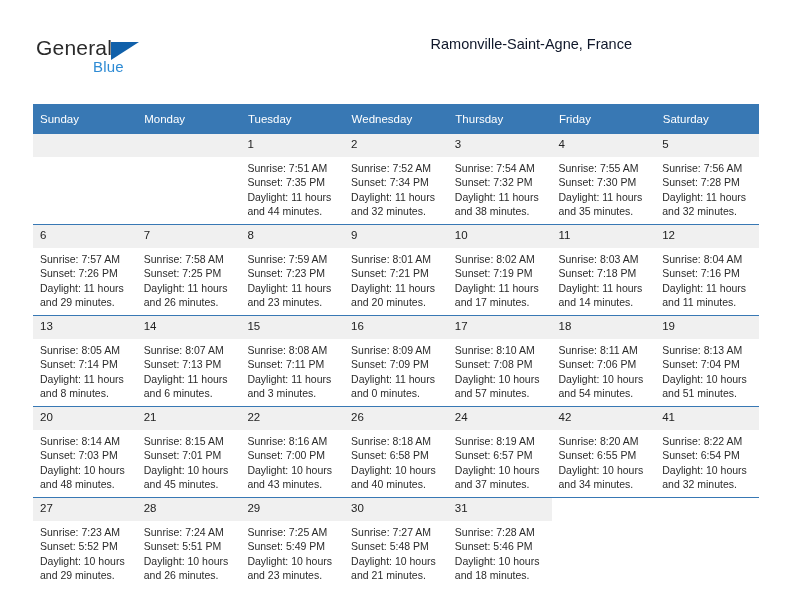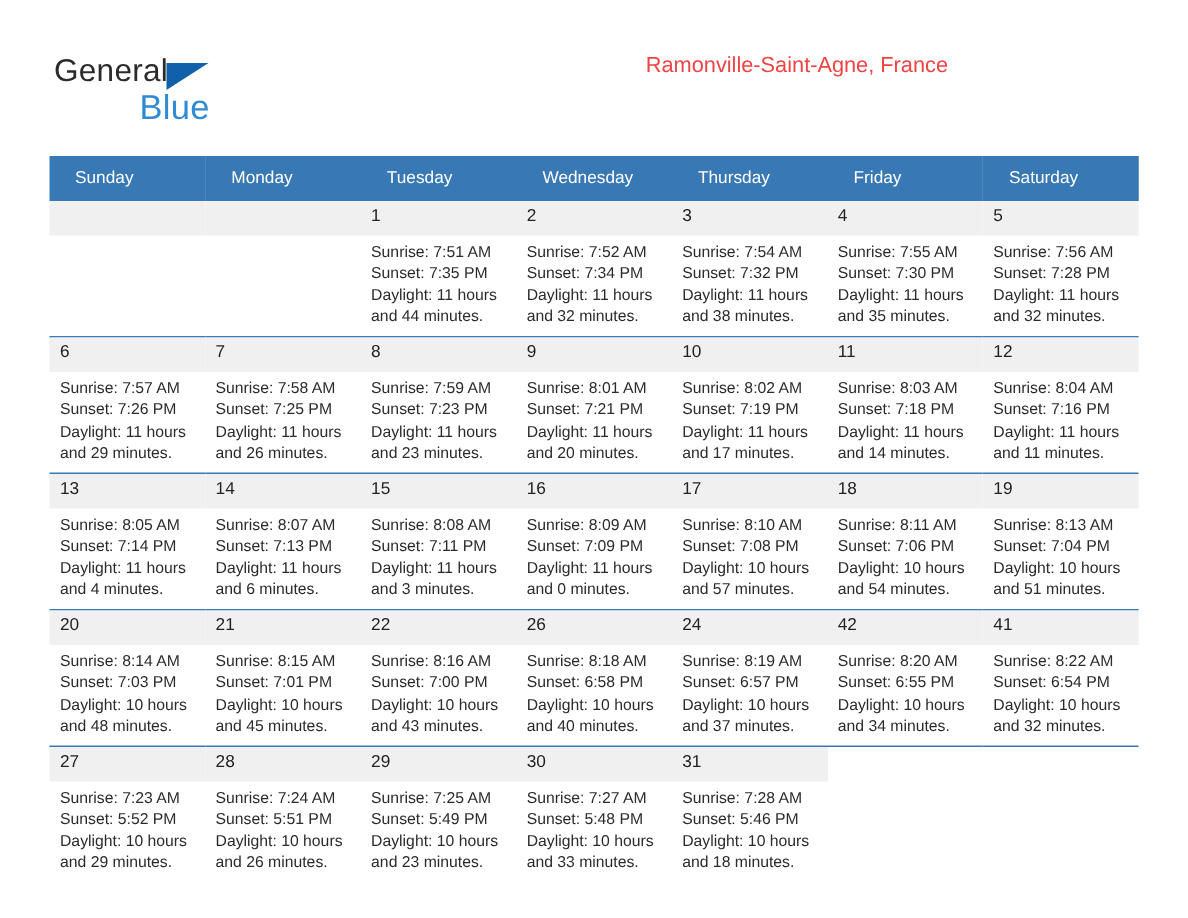--- a/index.html
+++ b/index.html
@@ -51,41 +51,41 @@
     top: 6px;
     width: 0;
     height: 0;
     border-left: 28px solid #1060aa;
     border-bottom: 18px solid transparent;
   }
   .logo-blue {
     position: absolute;
     left: 57px;
     top: 22px;
-    font-size: 23px;
+    font-size: 15px;
     letter-spacing: 0.2px;
     color: #2e8bd4;
     font-family: "Liberation Sans", sans-serif;
   }
   .title-block {
     position: absolute;
     right: 36px;
     top: 28px;
     text-align: right;
   }
   .cal-title {
     font-size: 26px;
     color: #1a1a1a;
     line-height: 32px;
     font-weight: normal;
     margin: 0;
   }
   .cal-subtitle {
     font-size: 14.5px;
-    color: #ef4444;
+    color: #0f172a;
     line-height: 20px;
     margin: 6px 0 0 0;
   }
 
   
   .calendar {
     position: absolute;
     left: 33px;
     top: 104px;
     width: 726px;
@@ -96,21 +96,21 @@
     width: 726px;
   }
   table.cal col { width: 103.71px; }
 
   thead th {
     background: #3878b4;
     color: #ffffff;
     font-size: 11.5px;
     font-weight: normal;
     text-align: left;
-    padding: 5px 0 5px 17px;
+    padding: 5px 0 5px 7px;
     height: 20px;
     vertical-align: middle;
     border-right: 1px solid #3878b4;
   }
 
   tbody tr.week-row > td {
     vertical-align: top;
     padding: 0;
     border-top: 1px solid #3878b4;
     height: 90px;
@@ -337,21 +337,21 @@
             </td>
           </tr>
           <tr class="week-row">
             <td>
               <div class="cell">
                 <div class="daynum">13</div>
                 <div class="info">
                   <div>Sunrise: 8:05 AM</div>
                   <div>Sunset: 7:14 PM</div>
                   <div>Daylight: 11 hours</div>
-                  <div>and 4 minutes.</div>
+                  <div>and 8 minutes.</div>
                 </div>
               </div>
             </td>
             <td>
               <div class="cell">
                 <div class="daynum">14</div>
                 <div class="info">
                   <div>Sunrise: 8:07 AM</div>
                   <div>Sunset: 7:13 PM</div>
                   <div>Daylight: 11 hours</div>
@@ -528,21 +528,21 @@
                 </div>
               </div>
             </td>
             <td>
               <div class="cell">
                 <div class="daynum">30</div>
                 <div class="info">
                   <div>Sunrise: 7:27 AM</div>
                   <div>Sunset: 5:48 PM</div>
                   <div>Daylight: 10 hours</div>
-                  <div>and 33 minutes.</div>
+                  <div>and 21 minutes.</div>
                 </div>
               </div>
             </td>
             <td>
               <div class="cell">
                 <div class="daynum">31</div>
                 <div class="info">
                   <div>Sunrise: 7:28 AM</div>
                   <div>Sunset: 5:46 PM</div>
                   <div>Daylight: 10 hours</div>

